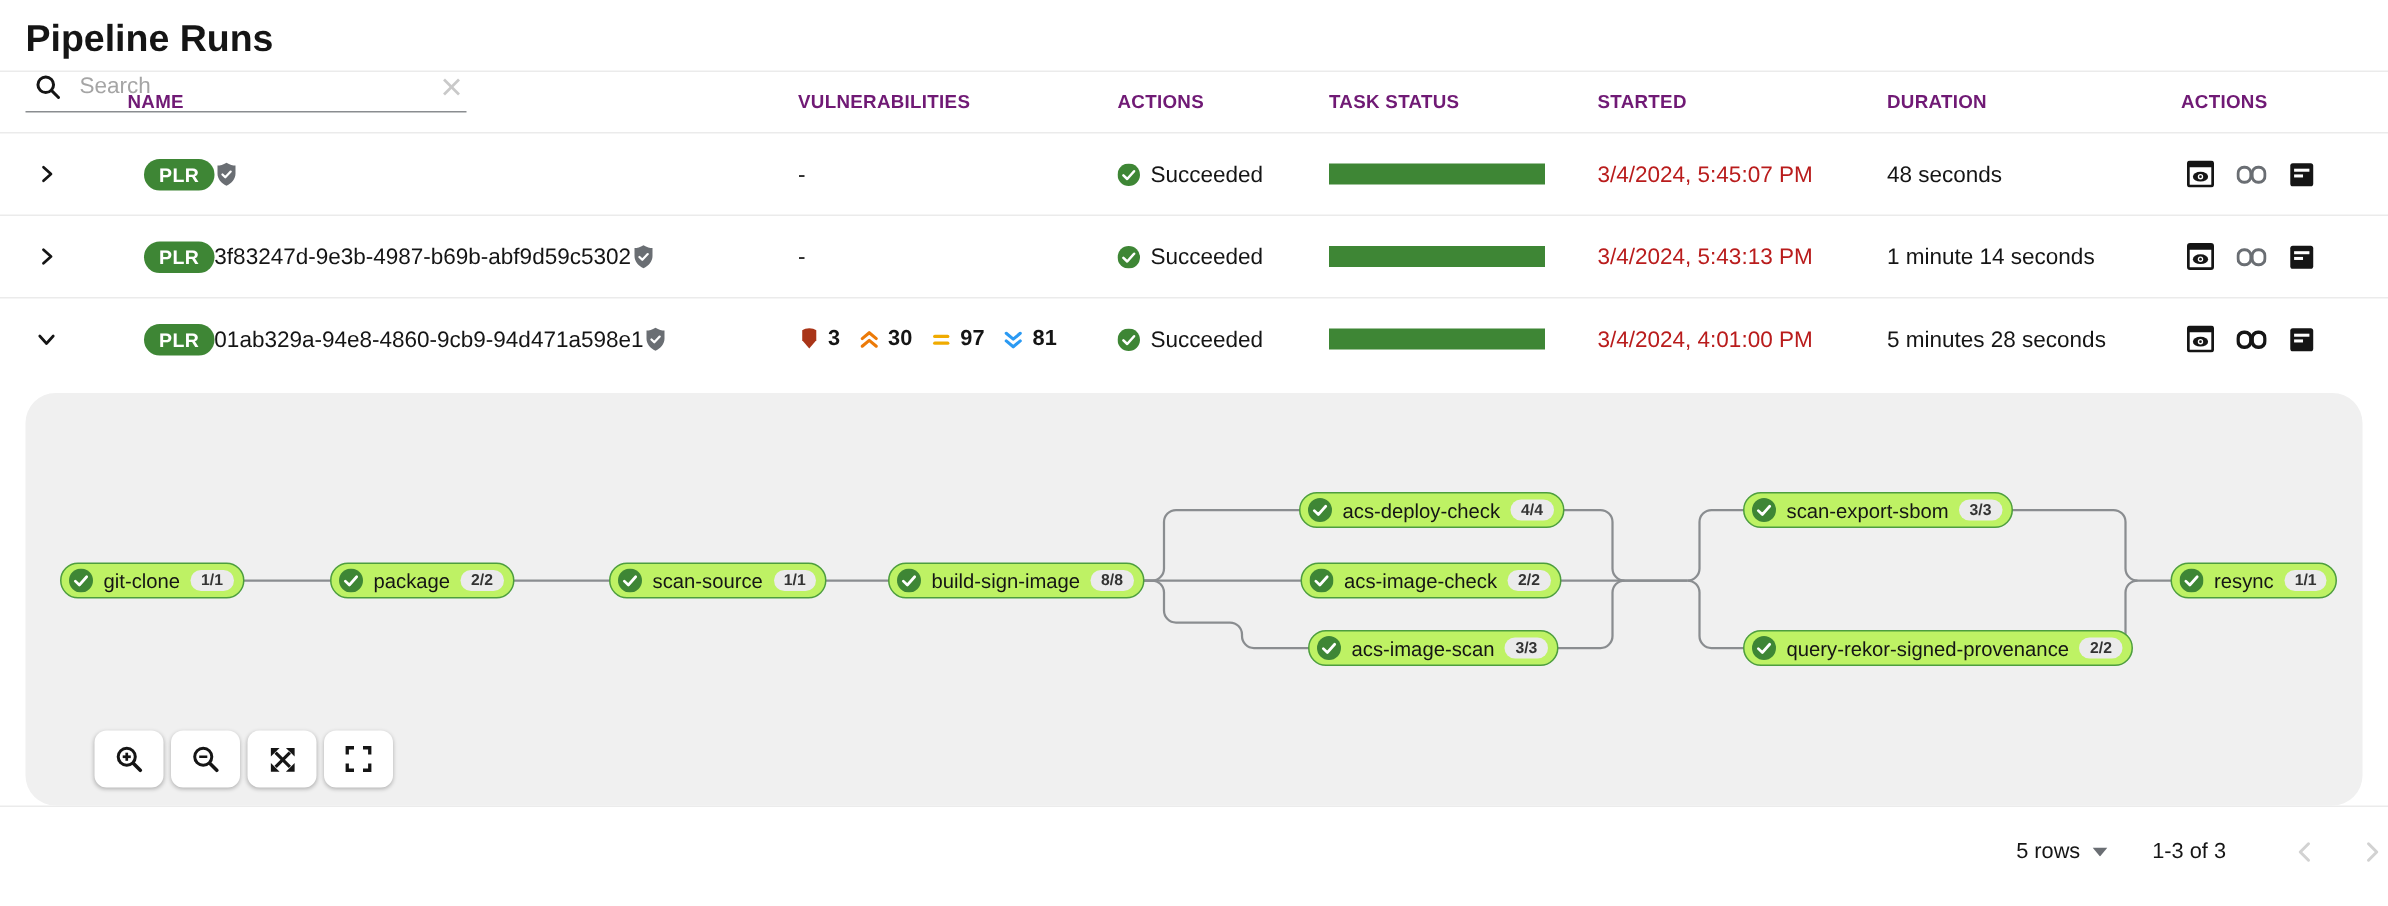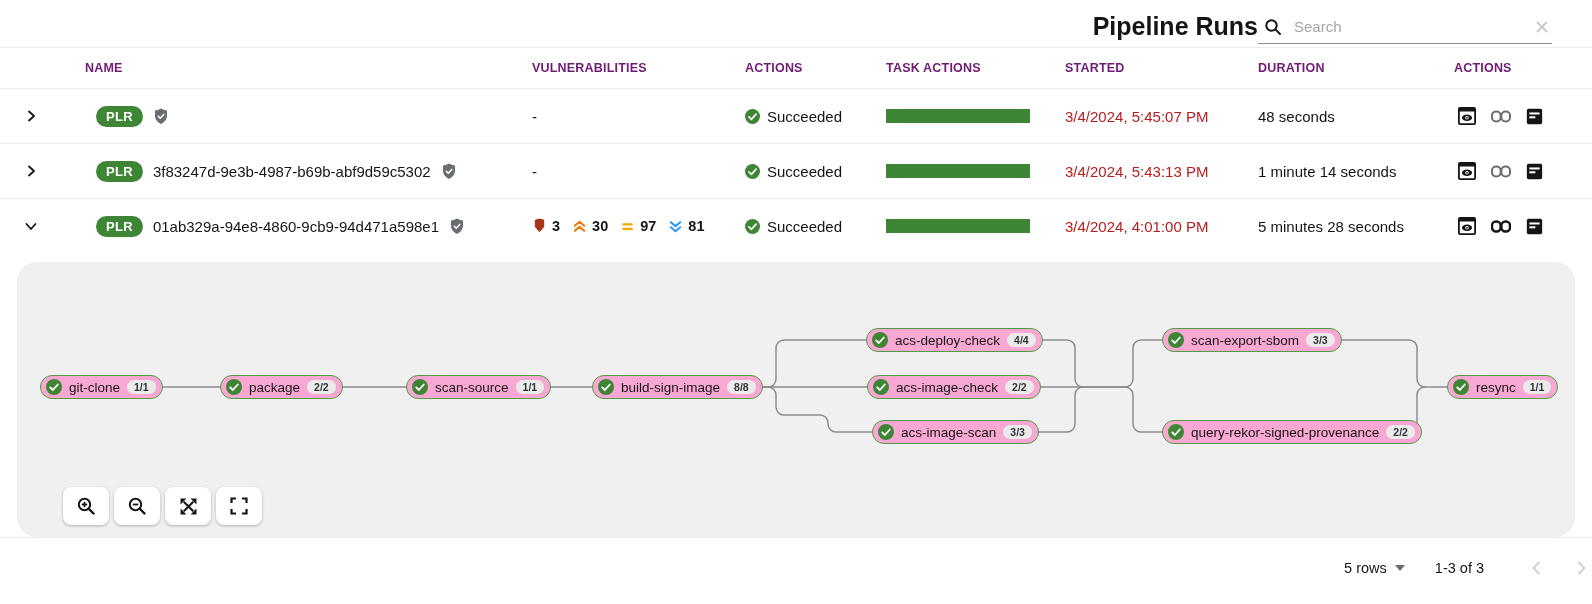--- a/index.html
+++ b/index.html
@@ -2,56 +2,56 @@
 <html><head>
 <meta charset="utf-8">
 <style>
   html,body{margin:0;padding:0;}
   body{
     width:1592px;height:604px;position:relative;background:#fff;
     font-family:"Liberation Sans","DejaVu Sans",sans-serif;color:#151515;
     overflow:hidden;
   }
   
-  .topbar{display:flex;justify-content:flex-end;align-items:flex-start;padding:10px 40px 0 17px;height:47px;box-sizing:border-box;}
+  .topbar{display:flex;justify-content:flex-start;align-items:flex-start;padding:10px 40px 0 17px;height:47px;box-sizing:border-box;flex-direction:column;}
   .page-title{font-size:25px;font-weight:700;margin:2px 0 0 0;}
   .searchbox{display:flex;align-items:center;gap:10px;width:286px;border-bottom:1px solid #8a8d90;padding:5px 2px 7px 6px;margin-top:2px;}
   .searchbox input{border:none;outline:none;font-size:15px;flex:1;color:#151515;background:transparent;}
   .searchbox input::placeholder{color:#a5a5a5;}
   .clear-btn{background:none;border:none;padding:0;cursor:pointer;display:flex;}
 
   
   .thead,.trow{
     display:grid;
     grid-template-columns:85px 447px 213px 141px 179px 193px 196px 1fr;
     align-items:center;
   }
   .thead{height:40px;border-top:1px solid #ebebeb;border-bottom:1px solid #ebebeb;
     font-size:12.5px;font-weight:700;color:#701a75;letter-spacing:.2px;}
   .trow{height:54px;border-bottom:1px solid #ebebeb;font-size:15px;}
   .trow.expanded{border-bottom:none;}
   .expand-btn{margin-left:22px;background:none;border:none;padding:2px;cursor:pointer;display:flex;align-items:center;}
-  .name-cell{display:flex;align-items:center;gap:10px;padding-left:11px;}
+  .name-cell{display:flex;align-items:center;padding-left:11px;}
   .plr-badge{background:#3E8635;color:#fff;font-weight:700;font-size:13px;padding:3px 10px;border-radius:12px;letter-spacing:.3px;}
   .status-cell{display:flex;align-items:center;gap:7px;}
   .sev-list{display:flex;align-items:center;gap:12px;}
   .sev{display:flex;align-items:center;gap:5px;font-weight:700;font-size:14.5px;}
   .task-bar{width:144px;height:14px;background:#3E8635;}
   .started-cell{color:#b91c1c;}
   .actions-cell{display:flex;align-items:center;gap:15px;padding-left:4px;}
   .icon-btn{background:none;border:none;padding:0;cursor:pointer;display:flex;align-items:center;}
   .link-gray{color:#6a6e73;}
   .link-dark{color:#151515;}
 
   
   .graph-panel{position:relative;margin:9px 17px 0 17px;width:1558px;height:275px;background:#f0f0f0;border-radius:20px;}
   .edges{position:absolute;left:0;top:0;z-index:0;}
   .node{
     position:absolute;transform:translateY(-50%);z-index:1;
-    display:flex;align-items:center;gap:7px;background:#f9a8d4;
+    display:flex;align-items:center;gap:7px;background:#bef264;
     border:1.5px solid #4d9e3e;border-radius:16px;padding:3px 6px 3px 5px;
     font-size:13.5px;white-space:nowrap;cursor:pointer;
   }
   .node-badge{background:#ebebeb;border-radius:9px;padding:1px 7px;font-size:10.5px;font-weight:700;color:#333;}
   .graph-controls{position:absolute;left:46px;top:225px;display:flex;gap:5px;z-index:2;}
   .graph-controls button{
     width:46px;height:38px;background:#fff;border:none;border-radius:8px;
     box-shadow:0 1px 3px rgba(0,0,0,.28);display:flex;align-items:center;justify-content:center;cursor:pointer;
   }
 
@@ -84,21 +84,21 @@
         </svg>
     </button>
   </div>
 </div>
 
 <div class="thead">
   <div></div>
   <div>NAME</div>
   <div>VULNERABILITIES</div>
   <div>ACTIONS</div>
-  <div>TASK ACTIONS</div>
+  <div>TASK STATUS</div>
   <div>STARTED</div>
   <div>DURATION</div>
   <div>ACTIONS</div>
 </div>
 
 <div class="trow">
   <div>
     <button class="expand-btn">
       <svg width="14" height="14" viewBox="0 0 14 14">
           <polyline points="5,2.5 10,7 5,11.5" fill="none" stroke="#151515" stroke-width="1.8" stroke-linecap="round" stroke-linejoin="round"></polyline>

